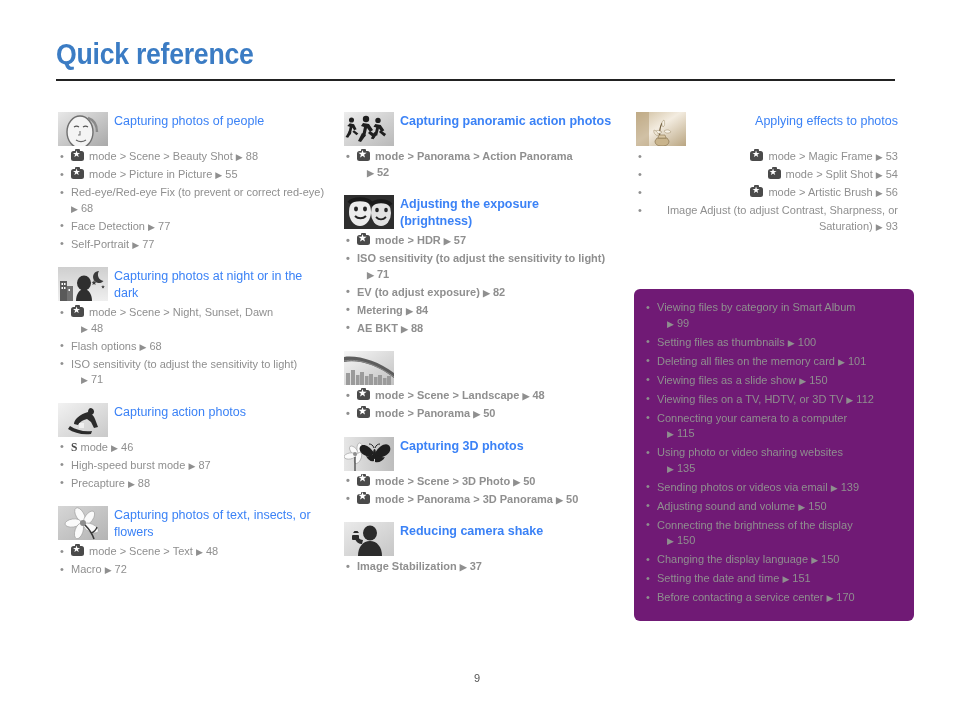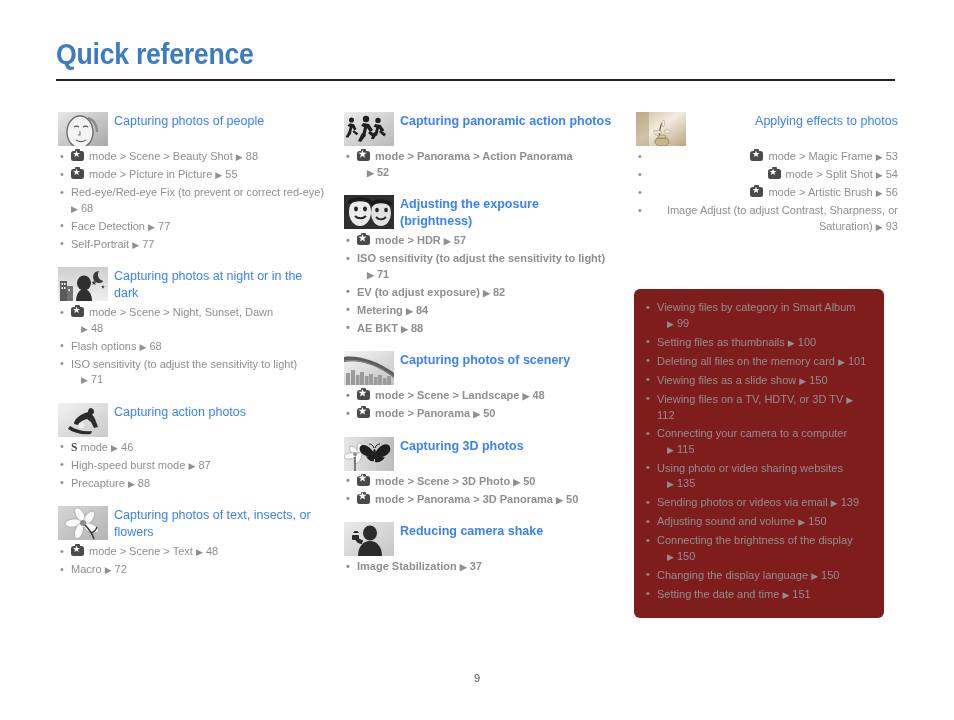--- a/index.html
+++ b/index.html
@@ -137,23 +137,23 @@
     font-size: 11.5px;
     font-family: "Liberation Serif", serif;
   }
   .arrow { font-size: 9px; color: #8f8f8f; }
 
   
   .tip-panel {
     position: absolute;
     left: 634px;
     top: 289px;
-    width: 250px;
+    width: 280px;
     box-sizing: border-box;
-    background: #7f1d1d;
+    background: #701a75;
     border-radius: 6px;
     padding: 11px 14px 12px 10px;
   }
   .tip-panel ul.items li { margin-bottom: 2.5px; }
 
   
   .page-num {
     position: absolute;
     left: 0;
     top: 672px;
@@ -384,21 +384,20 @@
                 <rect x="16" y="21" width="4" height="13"></rect>
                 <rect x="21" y="25" width="3.5" height="9"></rect>
                 <rect x="25" y="23" width="4" height="11"></rect>
                 <rect x="30" y="26" width="3.5" height="8"></rect>
                 <rect x="34" y="24" width="4" height="10"></rect>
                 <rect x="39" y="27" width="3.5" height="7"></rect>
                 <rect x="43" y="25" width="4" height="9"></rect>
               </g>
             </svg>
           </div>
-          <div class="sec-title">Capturing photos of scenery</div>
         </div>
         <ul class="items">
           <li><span class="mode-ico"></span> <span>mode &gt; Scene &gt; Landscape</span> <span class="arrow">▶</span> <span>48</span></li>
           <li><span class="mode-ico"></span> <span>mode &gt; Panorama</span> <span class="arrow">▶</span> <span>50</span></li>
         </ul>
       </div>
       <div class="section">
         <div class="sec-head">
           <div class="sec-icon">
             <svg width="50" height="34" viewBox="0 0 50 34">
@@ -502,16 +501,17 @@
       <li><span>Deleting all files on the memory card</span> <span class="arrow">▶</span> <span>101</span></li>
       <li><span>Viewing files as a slide show</span> <span class="arrow">▶</span> <span>150</span></li>
       <li><span>Viewing files on a TV, HDTV, or 3D TV</span> <span class="arrow">▶</span> <span>112</span></li>
       <li><span>Connecting your camera to a computer</span><br><span class="cont"><span class="arrow">▶</span> <span>115</span></span></li>
       <li><span>Using photo or video sharing websites</span><br><span class="cont"><span class="arrow">▶</span> <span>135</span></span></li>
       <li><span>Sending photos or videos via email</span> <span class="arrow">▶</span> <span>139</span></li>
       <li><span>Adjusting sound and volume</span> <span class="arrow">▶</span> <span>150</span></li>
       <li><span>Connecting the brightness of the display</span><br><span class="cont"><span class="arrow">▶</span> <span>150</span></span></li>
       <li><span>Changing the display language</span> <span class="arrow">▶</span> <span>150</span></li>
       <li><span>Setting the date and time</span> <span class="arrow">▶</span> <span>151</span></li>
+      <li><span>Before contacting a service center</span> <span class="arrow">▶</span> <span>170</span></li>
     </ul>
 </div>
 
 <div class="page-num">9</div>
 
 </body></html>

